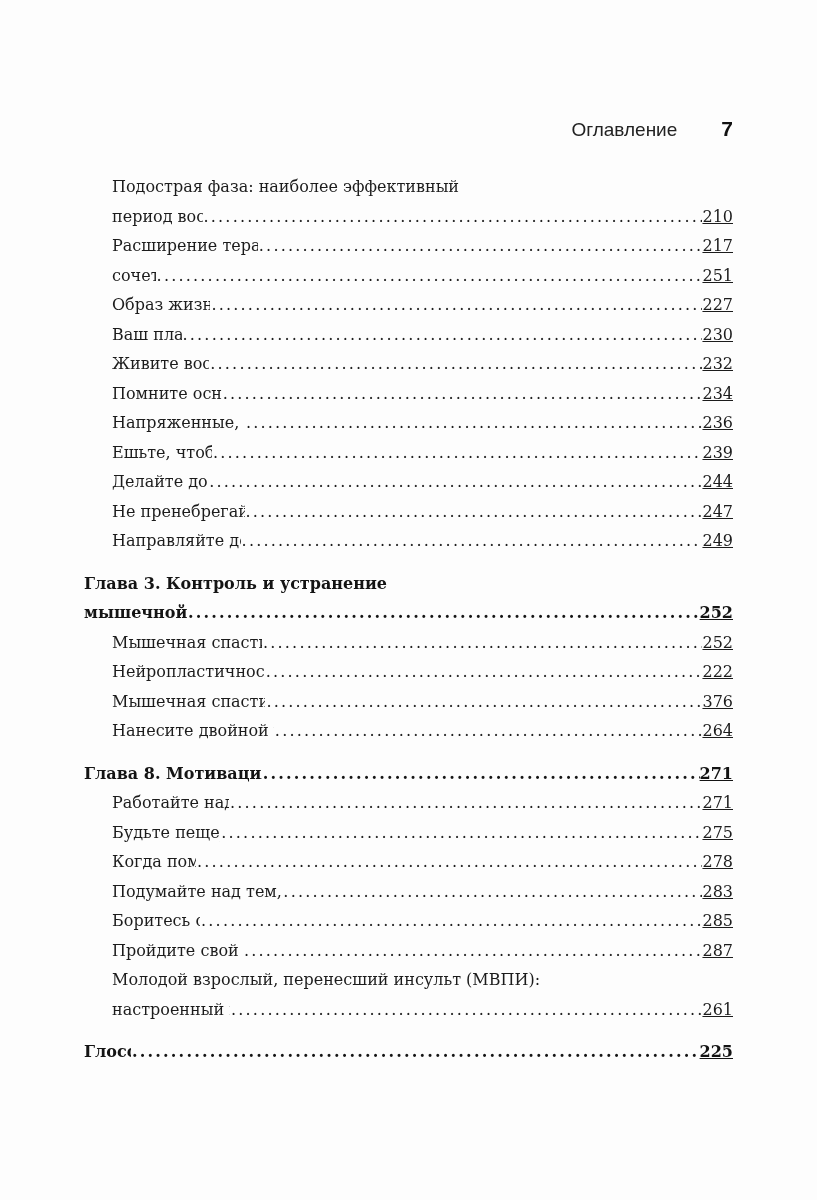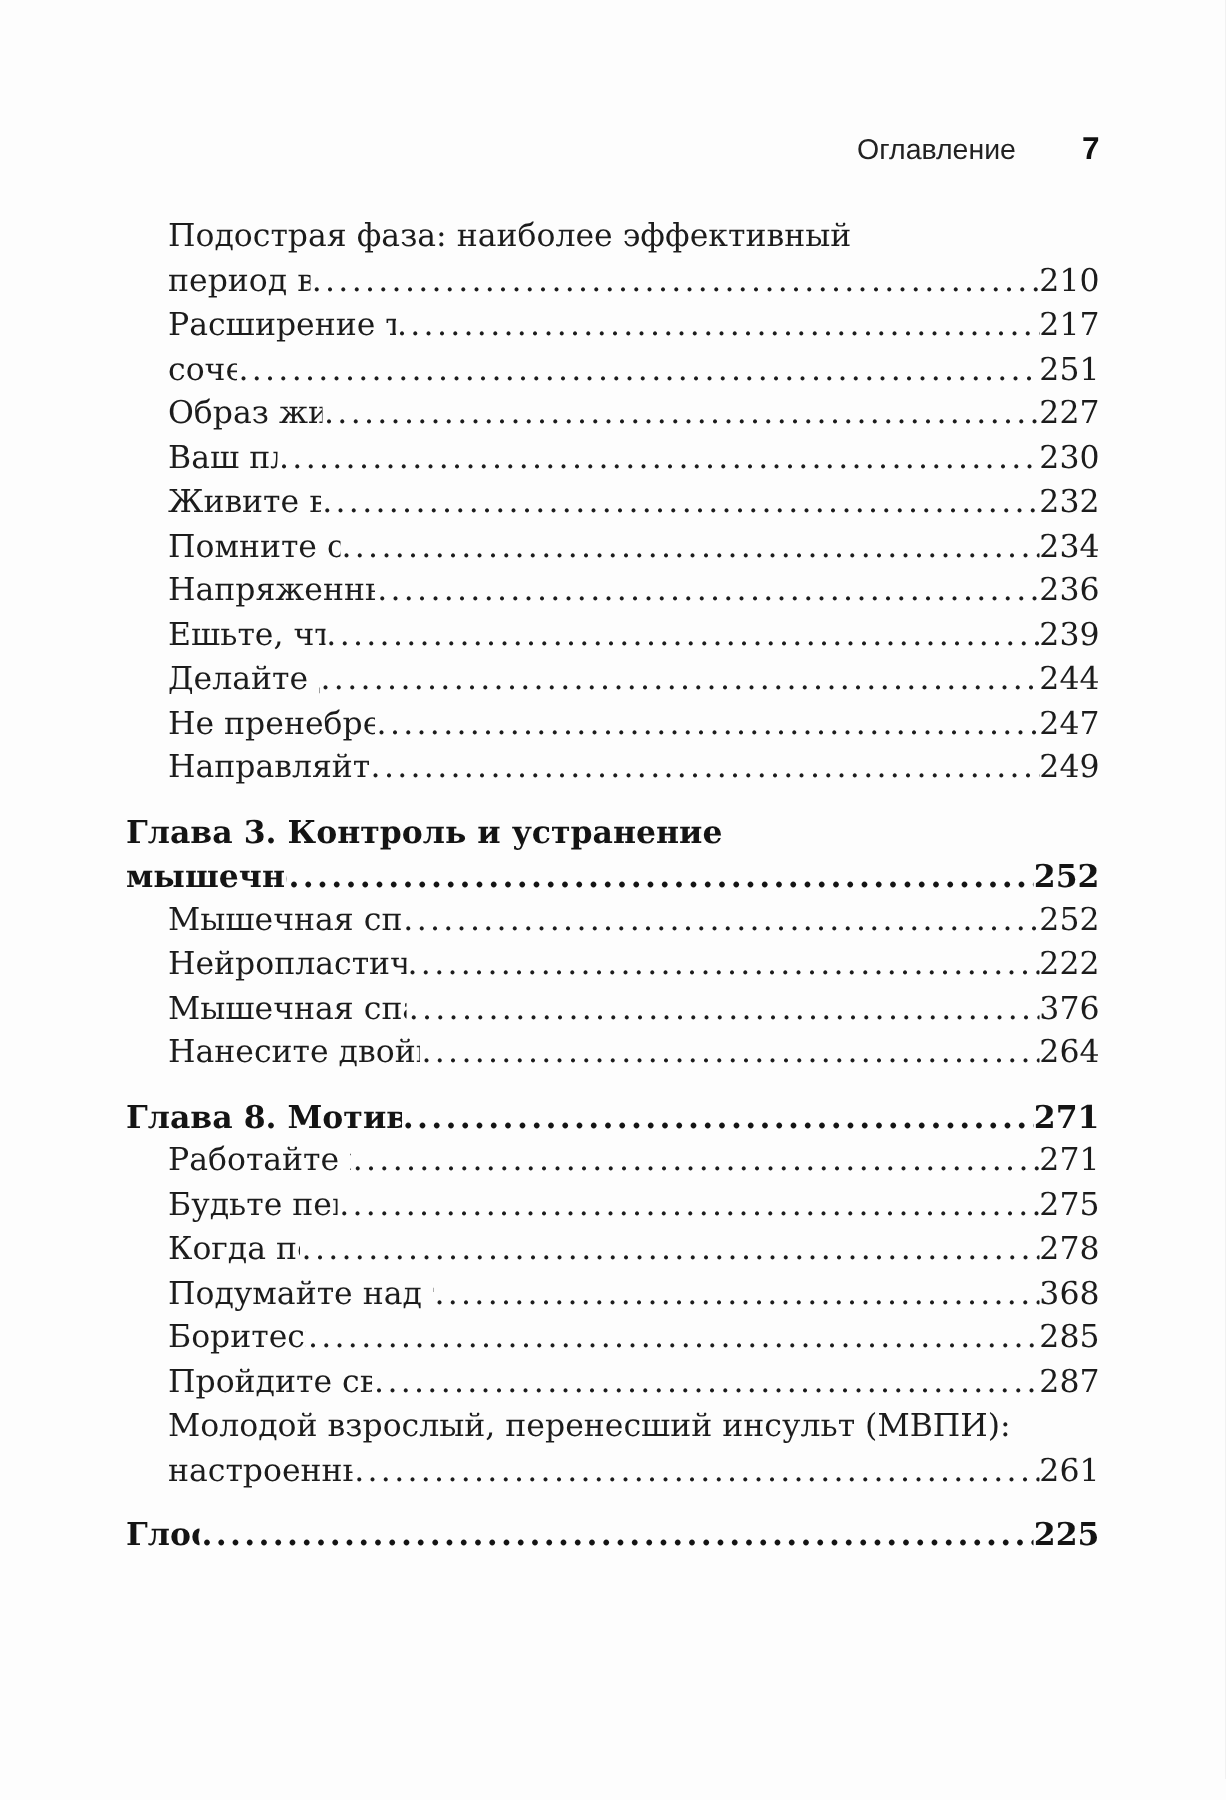--- a/index.html
+++ b/index.html
@@ -7,21 +7,21 @@
     padding: 0;
     background: #e8e8e8;
   }
   .page {
     position: relative;
     width: 817px;
     height: 1200px;
     margin: 0 auto;
     background: #fdfdfd;
     box-sizing: border-box;
-    padding: 88px 84px 0 84px;
+    padding: 117px 84px 0 84px;
     overflow: hidden;
     font-family: "DejaVu Serif", "Liberation Serif", serif;
     color: #1c1c1c;
   }
   .running-header {
     display: flex;
     justify-content: flex-end;
     align-items: baseline;
     gap: 44px;
     font-family: "Liberation Sans", "DejaVu Sans", sans-serif;
@@ -41,41 +41,42 @@
   .entry.sub { padding-left: 28px; }
   .entry.chapter {
     font-weight: bold;
     margin-top: 13px;
     color: #141414;
   }
   .row {
     display: flex;
     align-items: center;
     line-height: 29.5px;
-    font-size: 21px;
+    font-size: 16px;
   }
   .row .title {
     white-space: nowrap;
     flex: 0 1 auto;
     overflow: hidden;
   }
   .row .dots {
     flex: 1 1 auto;
     overflow: hidden;
     white-space: nowrap;
     min-width: 6px;
     margin-left: 1px;
   }
   .row .dots::after {
     content: "........................................................................................................................................................";
     letter-spacing: 2.2px;
   }
   .row .pagenum {
     flex: 0 0 auto;
     white-space: nowrap;
+    text-decoration: underline;
   }
 </style>
 </head>
 <body>
 
 <div class="page">
   <div class="running-header">
     <span class="rh-title">Оглавление</span>
     <span class="rh-page">7</span>
   </div>
@@ -230,21 +231,21 @@
         <div class="row">
           <span class="title">Когда помощь вредит</span>
           <span class="dots"></span>
           <span class="pagenum">278</span>
         </div>
       </div>
       <div class="entry sub">
         <div class="row">
           <span class="title">Подумайте над тем, какие лекарства вы принимаете</span>
           <span class="dots"></span>
-          <span class="pagenum">368</span>
+          <span class="pagenum">283</span>
         </div>
       </div>
       <div class="entry sub">
         <div class="row">
           <span class="title">Боритесь с усталостью</span>
           <span class="dots"></span>
           <span class="pagenum">285</span>
         </div>
       </div>
       <div class="entry sub">

